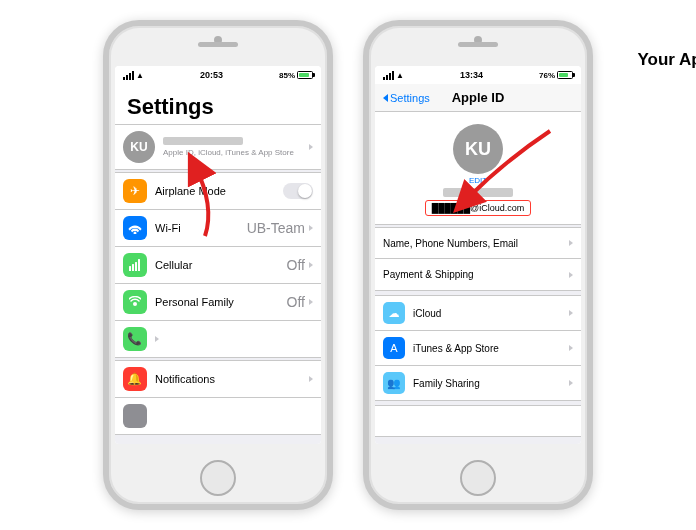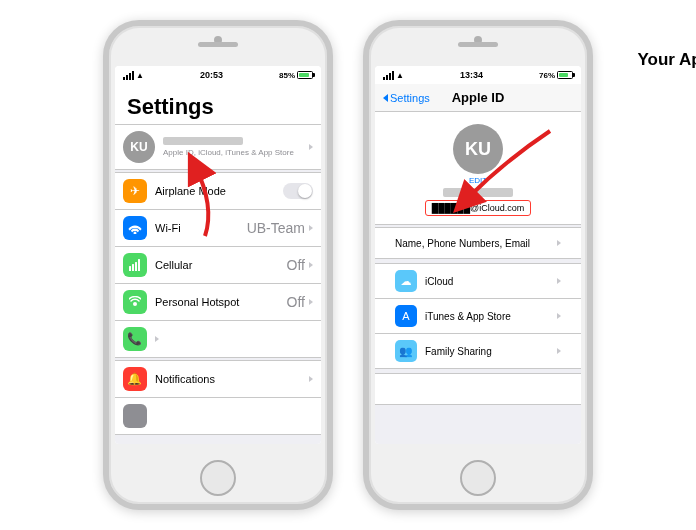--- a/index.html
+++ b/index.html
@@ -292,21 +292,21 @@
       color: #000;
     }
     .apple-id-section {
       margin-top: 2px;
     }
     .ai-item {
       background: #fff;
       border-bottom: 0.5px solid #c8c8c8;
       display: flex;
       align-items: center;
-      padding: 6px 20px;
+      padding: 6px 8px;
       min-height: 32px;
     }
     .ai-item:first-child { border-top: 0.5px solid #c8c8c8; }
     .ai-label { font-size: 10px; color: #000; flex: 1; }
     .ai-chevron {
       width: 0;
       height: 0;
       border-top: 3px solid transparent;
       border-bottom: 3px solid transparent;
       border-left: 4px solid #c7c7cc;
@@ -426,21 +426,21 @@
 
         <div class="settings-item">
           <div class="item-icon" style="background:#4cd964;">
             <svg width="12" height="12" viewBox="0 0 12 12">
                 <circle cx="6" cy="8" r="2" fill="white"></circle>
                 <path d="M2 5a5.7 5.7 0 018 0" stroke="white" stroke-width="1.5" fill="none" stroke-linecap="round"></path>
                 <path d="M0 3a8.5 8.5 0 0112 0" stroke="white" stroke-width="1.5" fill="none" stroke-linecap="round"></path>
               </svg>
           </div>
           <div class="item-content">
-            <div class="item-label">Personal Hotspot</div>
+            <div class="item-label">Personal Family</div>
           </div>
           <span class="item-value">Off</span>
           <div class="item-chevron"></div>
         </div>
 
         <div class="settings-item">
           <div class="item-icon" style="background:#4cd964;">📞</div>
           <div class="item-chevron"></div>
         </div>
       </div>
@@ -514,20 +514,24 @@
         <div class="profile-section">
           <div class="profile-avatar">KU</div>
           <div class="profile-edit">EDIT</div>
           <div style="background:#ccc;height:9px;width:70px;border-radius:2px;margin-bottom:3px;"></div>
           <div class="profile-email-box">██████@iCloud.com</div>
         </div>
 
         <div class="apple-id-section">
           <div class="ai-item">
             <span class="ai-label">Name, Phone Numbers, Email</span>
+            <div class="ai-chevron"></div>
+          </div>
+          <div class="ai-item">
+            <span class="ai-label">Payment &amp; Shipping</span>
             <div class="ai-chevron"></div>
           </div>
         </div>
 
         <div class="apple-id-section" style="margin-top:4px;">
           <div class="ai-item">
             <div class="service-icon" style="background:#5ac8fa;">☁</div>
             <span class="ai-label">iCloud</span>
             <div class="ai-chevron"></div>
           </div>

